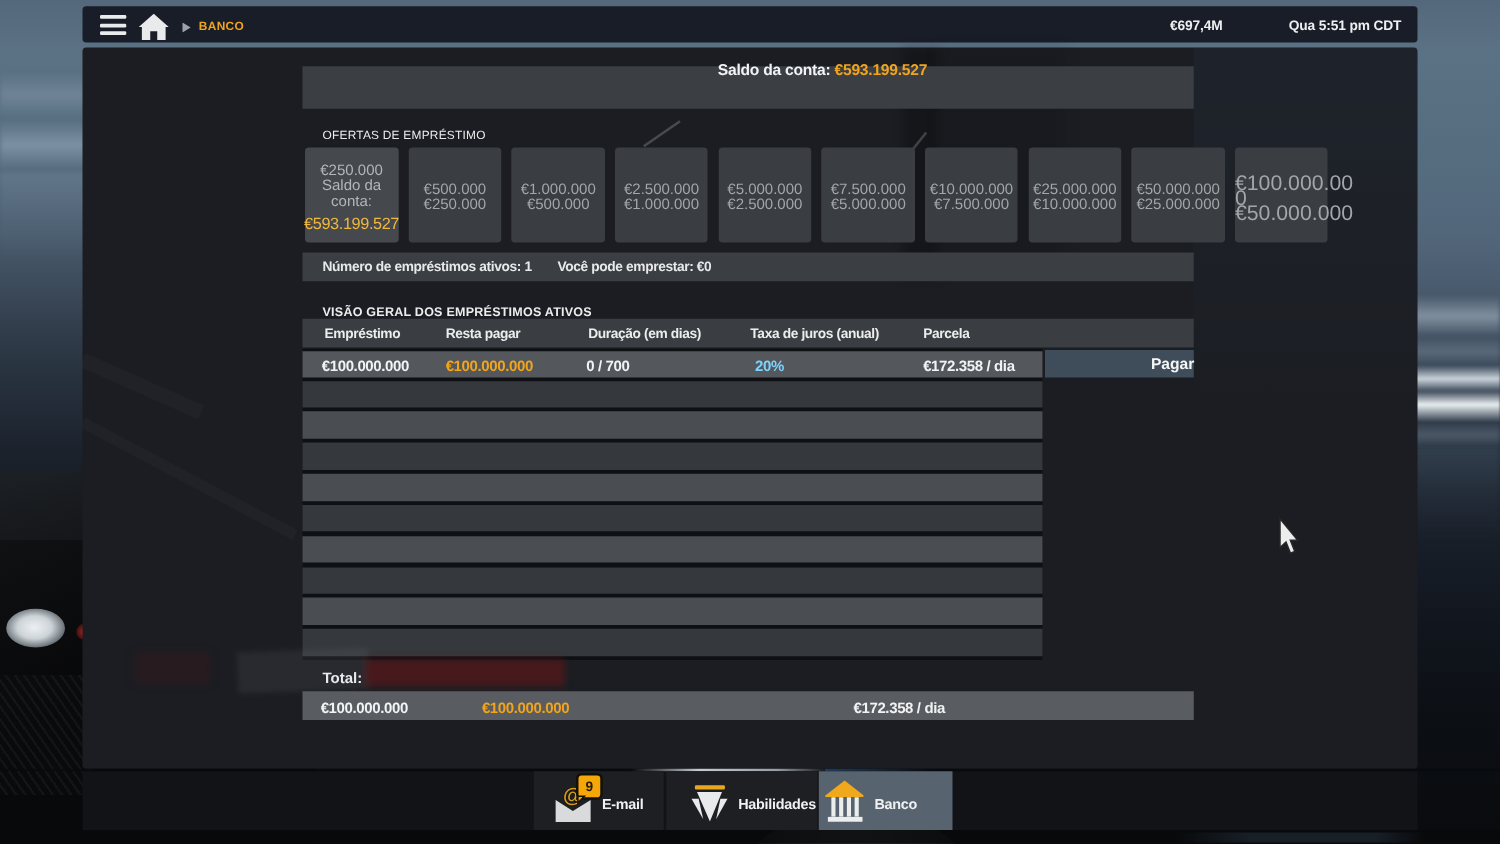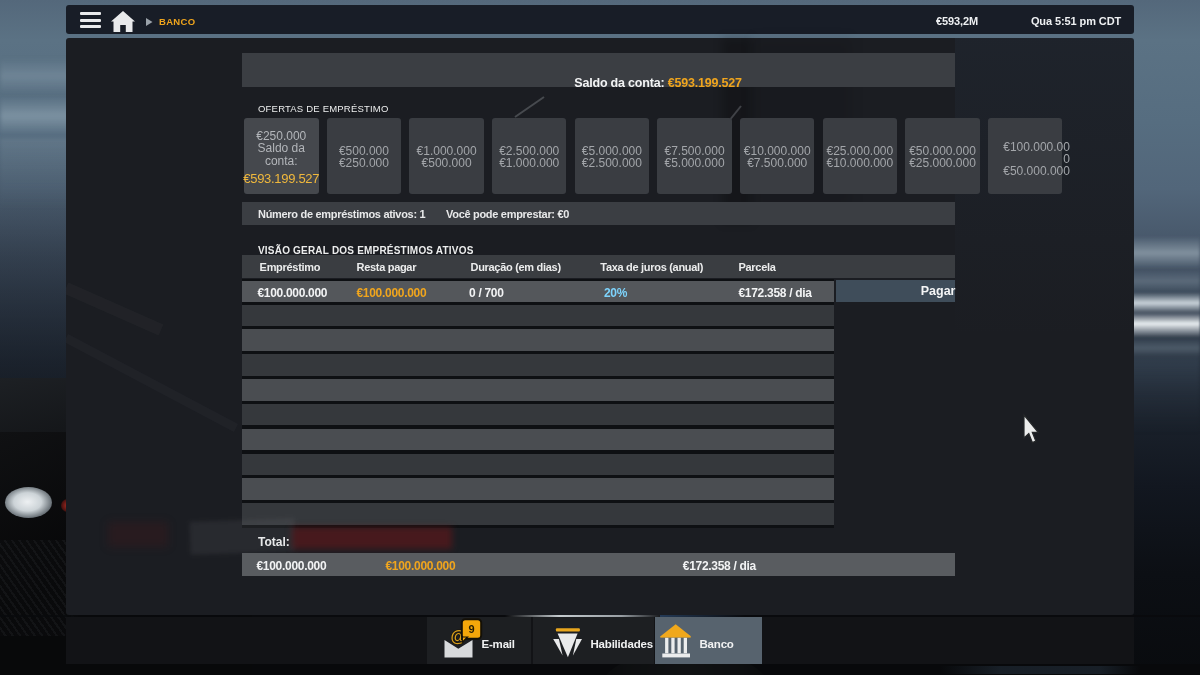--- a/index.html
+++ b/index.html
@@ -49,38 +49,38 @@
 
 <svg class="abs" style="left:110px;top:10.5px;" width="26" height="21" viewBox="0 0 26 21">
   <path d="M13 0 L25 10.5 L22.5 10.5 L22.5 21 L15.8 21 L15.8 14 L10.2 14 L10.2 21 L3.5 21 L3.5 10.5 L1 10.5 Z" fill="#e9eaec"></path>
 </svg>
 
 <svg class="abs" style="left:145px;top:17.5px;" width="8" height="8" viewBox="0 0 8 8">
     <path d="M1 0 L7.5 4 L1 8 Z" fill="#9aa2aa"></path>
   </svg>
 <div class="abs" style="left:159px;top:15.5px;font-size:9.5px;font-weight:700;letter-spacing:0.3px;color:#f0a51d;">BANCO</div>
 
-<div class="abs" style="left:857px;top:14.5px;width:200px;text-align:center;font-size:11px;letter-spacing:-0.1px;font-weight:700;color:#eef0f2;">€593,2M</div>
+<div class="abs" style="left:857px;top:14.5px;width:200px;text-align:center;font-size:11px;letter-spacing:-0.1px;font-weight:700;color:#eef0f2;">€697,4M</div>
 <div class="abs" style="left:976px;top:14.5px;width:200px;text-align:center;font-size:11px;letter-spacing:-0.1px;font-weight:700;color:#eef0f2;">Qua 5:51 pm CDT</div>
 
 <div class="abs" style="left:66px;top:38px;width:1068px;height:577px;background:#1b1d22;border-radius:3px;"></div>
 
 <div class="abs" style="left:722px;top:38px;width:30px;height:185px;background:rgba(0,0,0,0.22);filter:blur(4px);"></div>
 <div class="abs" style="left:752px;top:38px;width:100px;height:170px;background:rgba(0,0,0,0.08);filter:blur(6px);"></div>
 <div class="abs" style="left:955px;top:38px;width:179px;height:300px;background:linear-gradient(180deg,rgba(60,90,125,0.10),rgba(60,90,125,0));"></div>
 
 <svg class="abs" style="left:66px;top:38px;" width="1068" height="577" viewBox="0 0 1068 577">
   <line x1="449" y1="79" x2="478" y2="59" stroke="rgba(165,170,175,0.32)" stroke-width="2"></line>
   <line x1="647" y1="103" x2="675" y2="68" stroke="rgba(165,170,175,0.30)" stroke-width="2"></line>
   <line x1="0" y1="250" x2="95" y2="292" stroke="rgba(190,200,210,0.035)" stroke-width="12"></line>
   <line x1="0" y1="300" x2="170" y2="390" stroke="rgba(190,200,210,0.03)" stroke-width="9"></line>
 </svg>
 
 <div class="abs" style="left:242px;top:53px;width:713px;height:34px;background:#3b3e43;"></div>
-<div class="abs" style="left:242px;top:76px;width:832px;text-align:center;font-size:12.5px;letter-spacing:-0.2px;font-weight:700;color:#f2f3f4;">Saldo da conta: <span style="color:#f0a51d;">€593.199.527</span></div>
+<div class="abs" style="left:242px;top:49px;width:832px;text-align:center;font-size:12.5px;letter-spacing:-0.2px;font-weight:700;color:#f2f3f4;">Saldo da conta: <span style="color:#f0a51d;">€593.199.527</span></div>
 
 <div class="abs" style="left:258px;top:103px;font-size:9.5px;font-weight:400;letter-spacing:0.2px;color:#eceded;">OFERTAS DE EMPRÉSTIMO</div>
 
 <div id="tiles">
 <div class="abs" style="left:244.0px;top:118px;width:74.5px;height:76px;background:#45484d;border-radius:3px;"></div>
 <div class="abs" style="left:244.0px;top:129.5px;width:74.5px;text-align:center;font-size:12px;line-height:12.9px;color:#b3b6ba;">€250.000<br>Saldo da<br>conta:</div>
 <div class="abs" style="left:241.0px;top:170.5px;width:80.5px;text-align:center;font-size:13px;letter-spacing:-0.3px;color:#f0b83c;">€593.199.527</div>
 <div class="abs" style="left:326.66px;top:118px;width:74.5px;height:76px;background:#3a3d42;border-radius:3px;"></div>
 <div class="abs" style="left:326.66px;top:145px;width:74.5px;text-align:center;font-size:12px;line-height:12.4px;color:#a3a6aa;">€500.000<br>€250.000</div>
 <div class="abs" style="left:409.32px;top:118px;width:74.5px;height:76px;background:#3a3d42;border-radius:3px;"></div>
@@ -91,21 +91,21 @@
 <div class="abs" style="left:574.64px;top:145px;width:74.5px;text-align:center;font-size:12px;line-height:12.4px;color:#a3a6aa;">€5.000.000<br>€2.500.000</div>
 <div class="abs" style="left:657.30px;top:118px;width:74.5px;height:76px;background:#3a3d42;border-radius:3px;"></div>
 <div class="abs" style="left:657.30px;top:145px;width:74.5px;text-align:center;font-size:12px;line-height:12.4px;color:#a3a6aa;">€7.500.000<br>€5.000.000</div>
 <div class="abs" style="left:739.96px;top:118px;width:74.5px;height:76px;background:#3a3d42;border-radius:3px;"></div>
 <div class="abs" style="left:739.96px;top:145px;width:74.5px;text-align:center;font-size:12px;line-height:12.4px;color:#a3a6aa;">€10.000.000<br>€7.500.000</div>
 <div class="abs" style="left:822.62px;top:118px;width:74.5px;height:76px;background:#3a3d42;border-radius:3px;"></div>
 <div class="abs" style="left:822.62px;top:145px;width:74.5px;text-align:center;font-size:12px;line-height:12.4px;color:#a3a6aa;">€25.000.000<br>€10.000.000</div>
 <div class="abs" style="left:905.28px;top:118px;width:74.5px;height:76px;background:#3a3d42;border-radius:3px;"></div>
 <div class="abs" style="left:905.28px;top:145px;width:74.5px;text-align:center;font-size:12px;line-height:12.4px;color:#a3a6aa;">€50.000.000<br>€25.000.000</div>
 <div class="abs" style="left:987.94px;top:118px;width:74.5px;height:76px;background:#3a3d42;border-radius:3px;"></div>
-<div class="abs" style="left:987.94px;top:140.5px;width:82px;text-align:right;font-size:12px;line-height:12.4px;color:#a3a6aa;">€100.000.00<br>0<br>€50.000.000</div>
+<div class="abs" style="left:987.94px;top:140.5px;width:82px;text-align:left;font-size:17px;line-height:12.4px;color:#a3a6aa;">€100.000.00<br>0<br>€50.000.000</div>
 </div>
 
 <div class="abs" style="left:242px;top:202px;width:713px;height:22.5px;background:#3b3e43;"></div>
 <div class="abs" style="left:258px;top:207.5px;font-size:11px;letter-spacing:-0.3px;font-weight:700;color:#e8e9ea;">Número de empréstimos ativos: 1</div>
 <div class="abs" style="left:446px;top:207.5px;font-size:11px;letter-spacing:-0.3px;font-weight:700;color:#e8e9ea;">Você pode emprestar: €0</div>
 
 <div class="abs" style="left:258px;top:245px;font-size:10px;font-weight:700;letter-spacing:0.2px;color:#eceded;">VISÃO GERAL DOS EMPRÉSTIMOS ATIVOS</div>
 
 <div class="abs" style="left:242px;top:255.4px;width:713px;height:22.8px;background:#3a3d41;"></div>
 <div class="abs" style="left:259.6px;top:261px;font-size:11px;letter-spacing:-0.3px;font-weight:700;color:#eceded;">Empréstimo</div>

